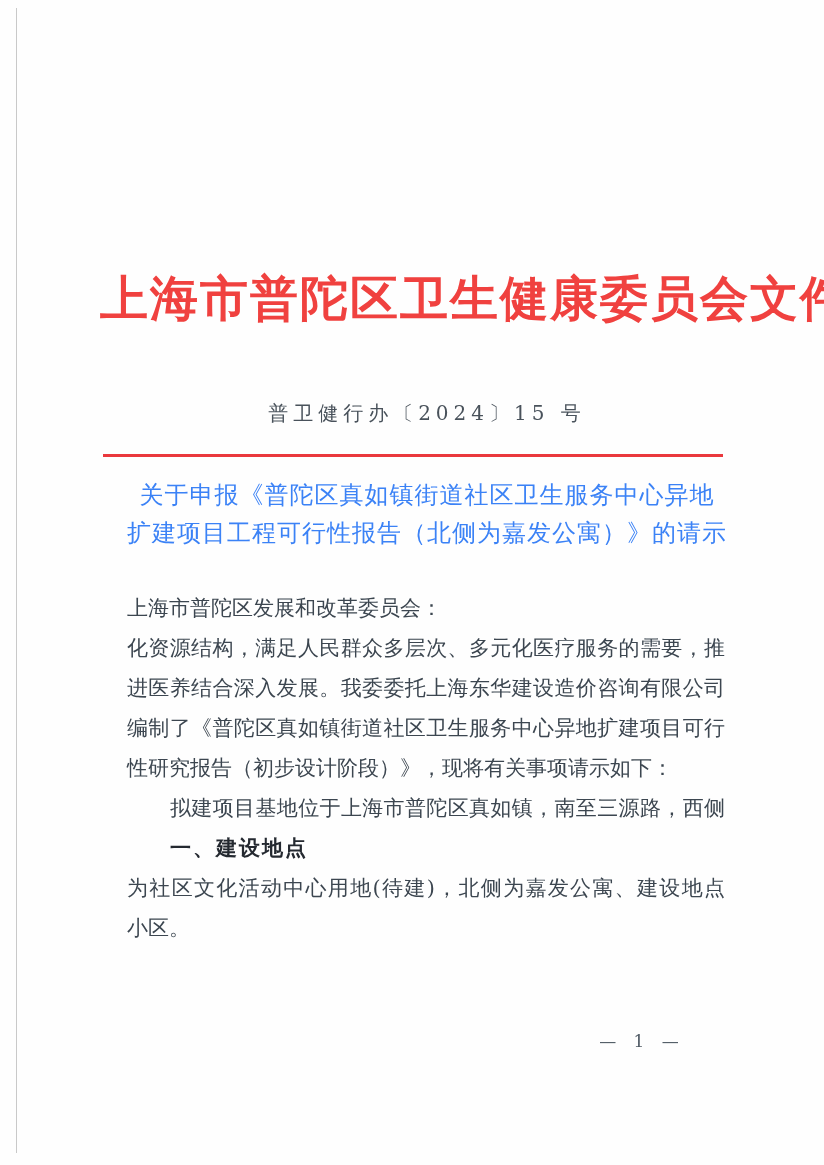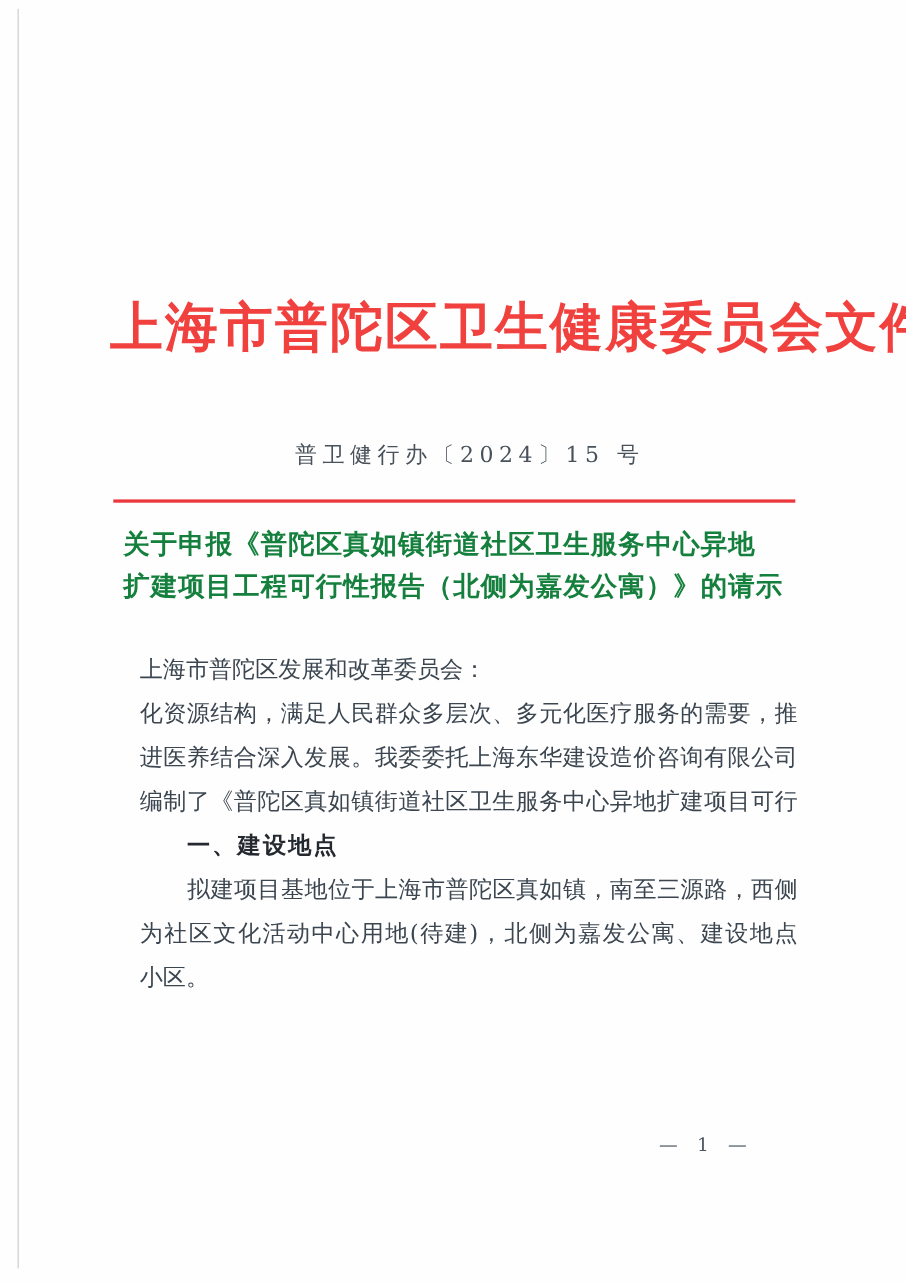--- a/index.html
+++ b/index.html
@@ -53,25 +53,26 @@
     top: 454px;
     width: 620px;
     height: 3px;
     background: #ea383d;
   }
   .doc-title {
     position: absolute;
     left: 112px;
     top: 476px;
     width: 630px;
+    text-align: center;
     font-size: 24px;
     line-height: 38px;
-    font-weight: bold;
+    font-weight: normal;
     letter-spacing: 1px;
-    color: #15803d;
+    color: #3b82f6;
   }
   .doc-title .t-line { white-space: nowrap; }
   .body-text {
     position: absolute;
     left: 127px;
     top: 588px;
     width: 598px;
     font-size: 21px;
     color: #3c4650;
   }
@@ -121,21 +122,22 @@
   <div class="doc-title">
     <div class="t-line">关于申报《普陀区真如镇街道社区卫生服务中心异地</div>
     <div class="t-line">扩建项目工程可行性报告（北侧为嘉发公寓）》的请示</div>
   </div>
 
   <div class="body-text">
     <div class="line">上海市普陀区发展和改革委员会：</div>
     <div class="line fill">化资源结构，满足人民群众多层次、多元化医疗服务的需要，推</div>
     <div class="line fill">进医养结合深入发展。我委委托上海东华建设造价咨询有限公司</div>
     <div class="line fill">编制了《普陀区真如镇街道社区卫生服务中心异地扩建项目可行</div>
+    <div class="line">性研究报告（初步设计阶段）》，现将有关事项请示如下：</div>
+    <div class="line fill indent">拟建项目基地位于上海市普陀区真如镇，南至三源路，西侧</div>
     <div class="line heading indent">一、建设地点</div>
-    <div class="line fill indent">拟建项目基地位于上海市普陀区真如镇，南至三源路，西侧</div>
     <div class="line fill">为社区文化活动中心用地(待建)，北侧为嘉发公寓、建设地点</div>
     <div class="line">小区。</div>
   </div>
 
   <div class="page-number">— 1 —</div>
 
 </div>
 
 </body></html>

